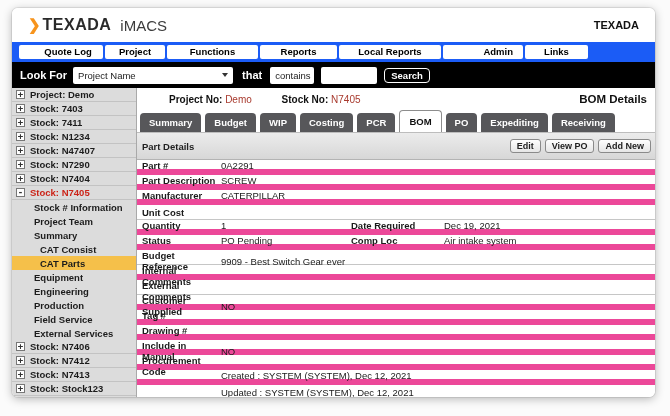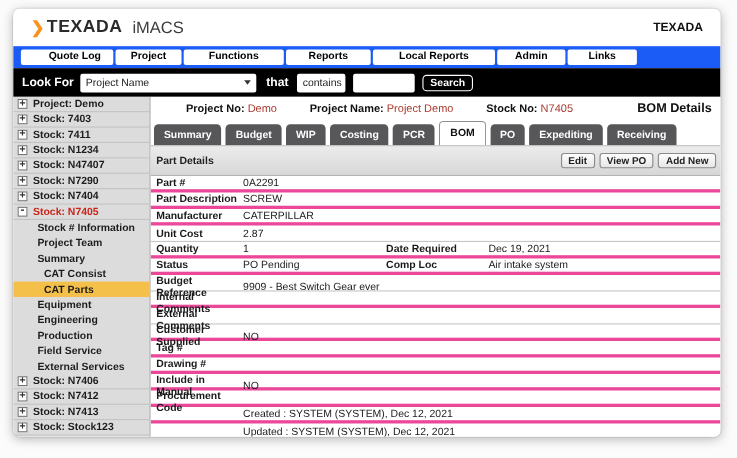--- a/index.html
+++ b/index.html
@@ -19,21 +19,21 @@
   .titlebar .spacer { flex:1; }
   .user-label { font-weight:bold; font-size:11px; color:#111; }
   
   .navbar { height:20px; background:#1b5cf6; display:flex; align-items:center; padding:0 7px; gap:2px; flex:0 0 auto; }
   .nav-btn {
     background:#fff; color:#000; font-weight:bold; font-size:9.5px;
     height:14px; line-height:14px; text-align:center; border-radius:2px;
     padding:0 10px; cursor:pointer;
   }
   .nav-btn.w1{width:84px;padding-left:24px;} .nav-btn.w2{width:60px;} .nav-btn.w3{width:91px;}
-  .nav-btn.w4{width:77px;} .nav-btn.w5{width:111px;} .nav-btn.w6{width:62px;} .nav-btn.w7{width:63px;}
+  .nav-btn.w4{width:77px;} .nav-btn.w5{width:102px;} .nav-btn.w6{width:80px;text-align:right;} .nav-btn.w7{width:63px;}
   
   .lookfor { height:26px; background:#000; display:flex; align-items:center; padding:0 6px; flex:0 0 auto; }
   .lf-label { color:#fff; font-weight:bold; font-size:11px; margin:0 6px 0 2px; }
   .lf-select { background:#fff; height:17px; border-radius:2px; display:flex; align-items:center; padding:0 5px; font-size:9.5px; color:#222; }
   .lf-select .tri { width:0; height:0; border-left:3.5px solid transparent; border-right:3.5px solid transparent; border-top:4.5px solid #333; margin-left:6px; }
   .lf-select.field { width:160px; }
   .lf-select.field span.txt { flex:1; }
   .lf-select.op { width:44px; margin-right:7px;gap:24px; }
   .lf-select.op span.txt { flex:1; }
   .lf-that { color:#fff; font-weight:bold; font-size:11px; margin:0 8px 0 9px; }
@@ -58,21 +58,21 @@
   .proj-header .spacer { flex:1; }
   .bom-title { font-weight:bold; font-size:11.5px; color:#111; }
   .tabs { height:22px; display:flex; align-items:flex-end; padding-left:3px; gap:4px; }
   .tab { background:#57575a; color:#fff; font-weight:bold; font-size:9.5px; height:19px; line-height:19px; padding:0 9px; border-radius:4px 4px 0 0; cursor:pointer; }
   .tab.active { background:#fff; color:#111; border:1px solid #8d8d8d; border-bottom:none; height:22px; line-height:21px; }
   .section-bar { height:28px; background:linear-gradient(#ececec,#d7d7d7); border-top:1px solid #bdbdbd; border-bottom:1px solid #b3b3b3; display:flex; align-items:center; padding:0 4px 0 5px; flex:0 0 auto; }
   .section-title { font-weight:bold; font-size:9.5px; color:#222; }
   .section-bar .spacer { flex:1; }
   .mini-btn { background:linear-gradient(#fefefe,#e6e6e6); border:1px solid #8a8a8a; border-radius:3px; font-size:9px; font-weight:bold; color:#222; height:14px; line-height:12px; padding:0 6px; margin-left:4px; cursor:pointer; }
   .form { flex:1; overflow:hidden; }
-  .frow { display:grid; grid-template-columns:79px 130px 93px 1fr; height:15px; align-items:center; padding-left:5px; border-bottom:3px solid #ec4899; font-size:9.5px; color:#1a1a1a; }
+  .frow { display:grid; grid-template-columns:79px 130px 93px 1fr; height:15px; align-items:center; padding-left:5px; border-bottom:6px solid #ec4899; font-size:9.5px; color:#1a1a1a; }
   .frow .flabel { font-weight:bold; }
   .frow.gsep { border-bottom:1px solid #c6c6c6; }
   .frow.audit { grid-template-columns:79px 1fr; }
   .frow:last-child { border-bottom:none; }
 </style>
 </head>
 <body>
 
 <div class="window">
 
@@ -191,21 +191,20 @@
       <div class="tree-item node">
           <span class="tree-toggle">+</span>
           <span class="tree-label">Stock: Stock123</span>
         </div>
     </div>
 
     <div class="main">
 
       <div class="proj-header">
         <span class="pair"><span class="plabel">Project No</span><span class="plabel">: </span><span class="pvalue">Demo</span><span> </span></span>
-        <span class="pair"><span class="plabel">Project Name</span><span class="plabel">: </span><span class="pvalue">Project Demo</span><span> </span></span>
         <span class="pair"><span class="plabel">Stock No</span><span class="plabel">: </span><span class="pvalue">N7405</span></span>
         <span class="spacer"></span>
         <span class="bom-title">BOM Details</span>
       </div>
 
       <div class="tabs">
         <div class="tab">Summary</div>
         <div class="tab">Budget</div>
         <div class="tab">WIP</div>
         <div class="tab">Costing</div>
@@ -238,21 +237,20 @@
             <span></span>
           </div>
         <div class="frow">
             <span class="flabel">Manufacturer</span>
             <span class="fvalue">CATERPILLAR</span>
             <span></span>
             <span></span>
           </div>
         <div class="frow gsep">
             <span class="flabel">Unit Cost</span>
-            <span class="fvalue">2.87</span>
             <span></span>
             <span></span>
           </div>
         <div class="frow">
             <span class="flabel">Quantity</span>
             <span class="fvalue">1</span>
             <span class="flabel">Date Required</span>
             <span class="fvalue">Dec 19, 2021</span>
           </div>
         <div class="frow">

